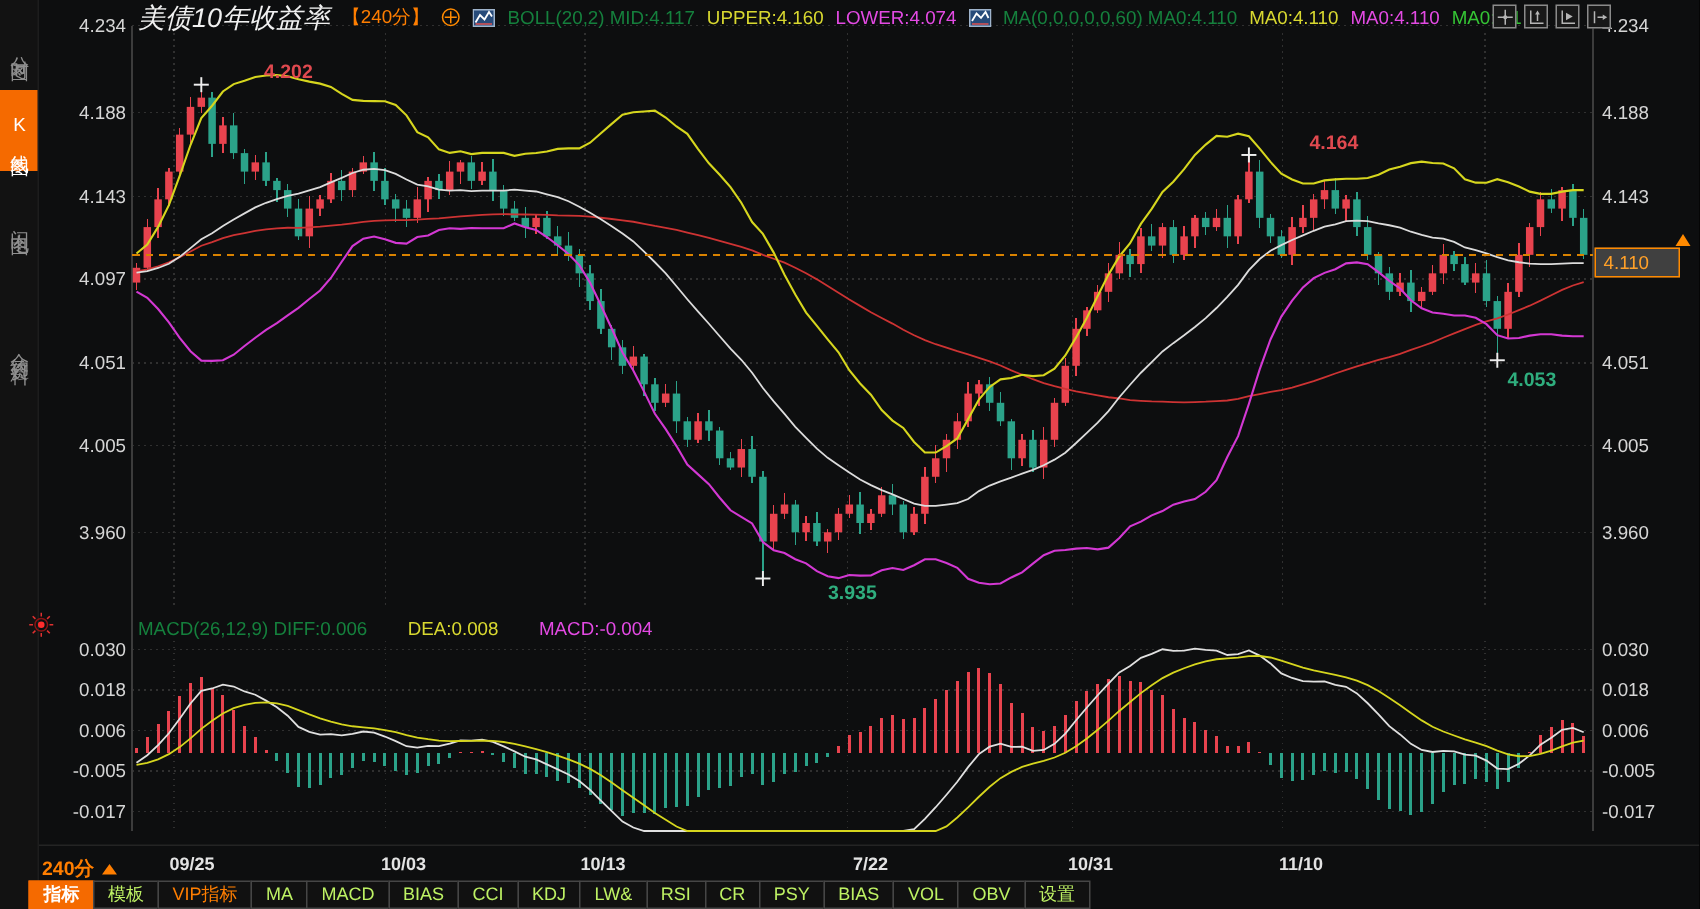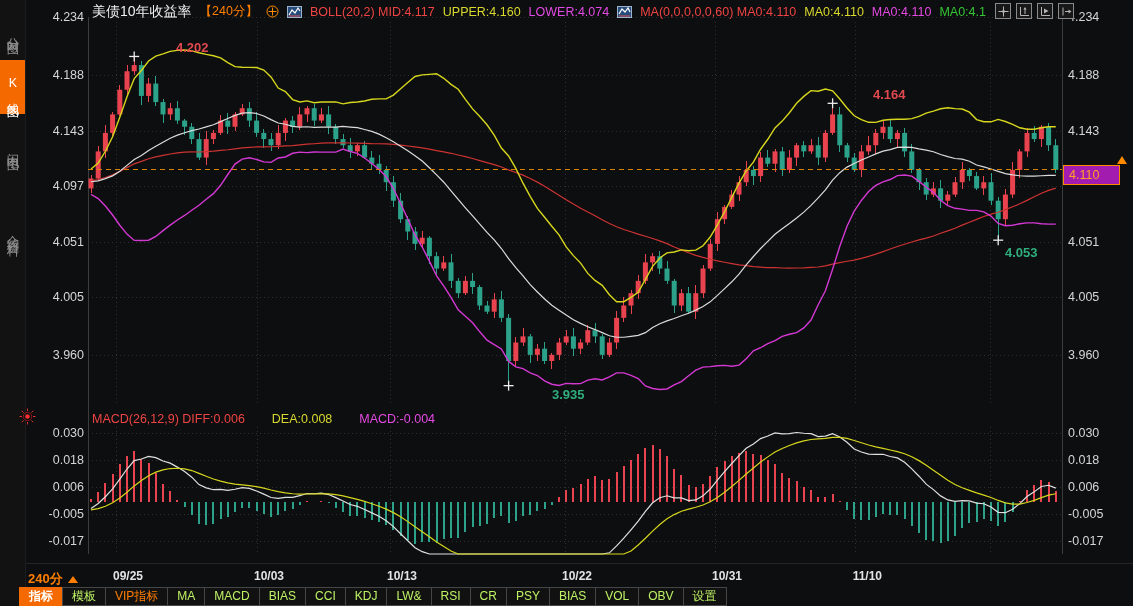--- a/index.html
+++ b/index.html
@@ -8,30 +8,30 @@
   svg#chart{position:absolute;left:0;top:0;z-index:1;}
   
   .sb{position:absolute;left:0;top:0;width:25px;height:606px;background:#121212;border-right:1px solid #1d1d1d;z-index:4;}
   .sbi{position:absolute;left:0;width:25px;display:flex;align-items:center;justify-content:center;
        writing-mode:vertical-lr;text-orientation:upright;letter-spacing:3px;
        color:#8f8f8f;font-size:12.5px;cursor:pointer;}
   .sbi.active{background:#f56a00;color:#fff;}
   
   .hdr{position:absolute;left:92px;top:3px;height:17px;display:flex;align-items:center;gap:8px;
        font-size:12.5px;white-space:nowrap;z-index:5;}
-  .t-white{color:#ef4444;} .t-title{color:#f0f0f0;font-size:14px;}
+  .t-white{color:#15803d;} .t-title{color:#f0f0f0;font-size:18px;font-style:italic;}
   .t-orange{color:#ff7e00;} .t-yellow{color:#d8d830;} .t-magenta{color:#e34ae3;} .t-green{color:#35c435;}
   .plus-ic{width:13px;height:13px;display:inline-block;}
   .mini-ic{width:15px;height:12px;display:inline-block;}
   .hdr-icons{position:absolute;left:995px;top:3px;display:flex;gap:5px;z-index:5;}
   .hbtn{width:14px;height:14px;border:1px solid #8a8a8a;background:#181818;display:flex;align-items:center;justify-content:center;cursor:pointer;}
   
   .plabel{position:absolute;width:54px;text-align:right;color:#d5d5d5;font-size:12.5px;height:16px;line-height:16px;z-index:3;}
   .plabel.lft{left:30px;} .plabel.rgt{left:1068px;text-align:left;}
-  .cpx{position:absolute;left:1063px;top:165px;width:50px;height:18px;border:1px solid #ff8a00;background:#a21caf;
+  .cpx{position:absolute;left:1063px;top:165px;width:50px;height:18px;border:1px solid #ff8a00;background:#404040;
        color:#ffa028;font-size:12.5px;line-height:18px;padding-left:5px;z-index:6;}
   .cpt{position:absolute;left:1117px;top:156px;width:0;height:0;border-left:5px solid transparent;
        border-right:5px solid transparent;border-bottom:8px solid #ff8a00;z-index:6;}
   
   .ann{position:absolute;font-size:13px;font-weight:700;z-index:5;margin-left:40px;}
   .ann.red{color:#e0494f;} .ann.grn{color:#2fae7e;}
   
   .mhdr{position:absolute;left:92px;top:412px;display:flex;gap:27px;font-size:12.5px;white-space:nowrap;z-index:5;}
   .sun{position:absolute;left:19px;top:408px;z-index:5;}
   
@@ -635,21 +635,21 @@
     <span class="t-magenta">MACD:-0.004</span>
   </div>
 
   <div class="period">
     <span>240分</span>
     <span class="tri"></span>
   </div>
   <div class="dt" style="left:89px">09/25</div>
   <div class="dt" style="left:230px">10/03</div>
   <div class="dt" style="left:363px">10/13</div>
-  <div class="dt" style="left:538px">10/22</div>
+  <div class="dt" style="left:538px">7/22</div>
   <div class="dt" style="left:688px">10/31</div>
   <div class="dt" style="left:828px">11/10</div>
 
   <div class="tbar">
     <span class="tab active">指标</span>
     <span class="tab">模板</span>
     <span class="tab vip">VIP指标</span>
     <span class="tab">MA</span>
     <span class="tab">MACD</span>
     <span class="tab">BIAS</span>

